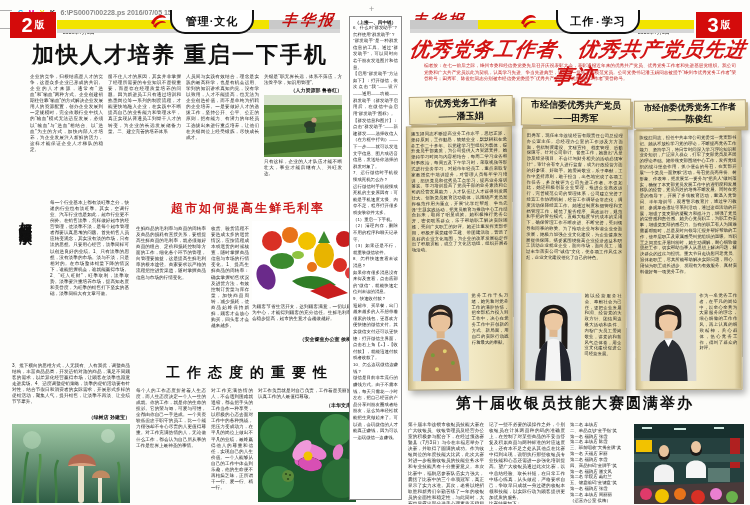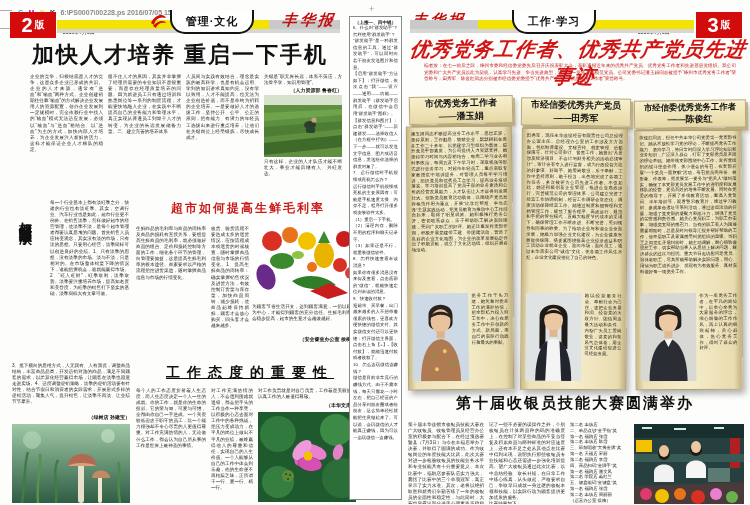--- a/index.html
+++ b/index.html
@@ -140,21 +140,21 @@
       <circle cx="99" cy="52" r="6" fill="#e03a3a"></circle>
       <path d="M40,60 C54,52 72,54 84,64 C70,70 52,70 40,60 Z" fill="#2f7d26"></path>
       <path d="M58,70 L78,62 L96,72 L76,78 Z" fill="#c81e1e"></path>
       <ellipse cx="46" cy="34" rx="6" ry="4" fill="#8fc341"></ellipse>
       <circle cx="60" cy="46" r="5" fill="#e8731a"></circle>
     </svg>
   </div>
   <div class="abs t" style="left:252px;top:304px;width:104px;height:30px;">为顾客节省生活开支，达到顾客满意，一切以顾客为中心，才能得到顾客的充分信任。生鲜毛利率才会稳步提高，超市的生意才会越做越好。</div>
   <div class="abs byline" style="left:252px;top:336px;width:104px;">（安全督查办公室  侯梅）</div>
 
-  <div class="abs h-attitude" style="left:150px;top:364px;width:200px;text-decoration:underline;">工作态度的重要性</div>
+  <div class="abs h-attitude" style="left:150px;top:364px;width:200px;">工作态度的重要性</div>
   <div class="abs t" style="left:136px;top:388px;width:70px;height:114px;">每个人的工作态度折射着人生态度，而人生态度决定一个人一生的成就。你的工作，就是你的生命的投影。它的荣与辱，可爱与可憎，全都由你自己一手造成。一个天资较低但忠于职守的员工，比一个能力很强却不专心尽责的人更值得尊重。对工作充满热情的人，无论做什么工作，都会认为自己所从事的工作是世界上最神圣的事情。</div>
   <div class="abs t" style="left:211px;top:388px;width:42px;height:114px;">对工作充满热情的人，不会遇到困难就退缩，都会把手头的工作当作一种享受，以积极的心态去面对工作中的各种挑战，把压力变成动力，在平凡的岗位上做出不平凡的业绩，最终赢得他人的尊重和信任，实现自己的人生价值。一个人能够从自己的工作中体会到乐趣，他的生命便不再枯燥乏味，正所谓干一行、爱一行、精一行。</div>
   <div class="abs t" style="left:258px;top:388px;width:98px;height:14px;">对工作负责就是对自己负责，工作着是美丽的，认真工作的人最值得尊敬。</div>
   <div class="abs byline" style="left:258px;top:402px;width:98px;">（丰华文库）</div>
   <div class="abs" style="left:258px;top:412px;">
     <svg width="98" height="90" viewBox="0 0 98 90">
       <rect width="98" height="90" fill="#1f5a2e"></rect>
       <circle cx="20" cy="22" r="18" fill="#2f7a3c"></circle>
       <circle cx="78" cy="18" r="16" fill="#3c8a46"></circle>
       <circle cx="84" cy="66" r="20" fill="#2b6e37"></circle>
@@ -197,21 +197,21 @@
   <div class="abs ybar" style="left:478px;top:20px;width:216px;height:9px;">
     <span style="font-size:5px;color:#111;margin-left:160px;line-height:9px;display:inline-block;">2016年7月5日</span>
   </div>
   <div class="abs gbar2" style="left:410px;top:29px;width:284px;height:4px;"></div>
   <div class="abs" style="left:519px;top:11px;">
     <svg width="19" height="19" viewBox="0 0 19 19">
         <path d="M2,12 C6,3 15,2 17,7 C11,5 6,8 5,14 Z" fill="#d40b0b"></path>
         <path d="M4,15 C9,9 16,9 17,12 C12,11 8,13 7,17 Z" fill="#d40b0b"></path>
       </svg>
   </div>
-  <div class="abs tab" style="left:512px;top:10px;width:80px;height:22px;">
+  <div class="abs tab" style="left:556px;top:10px;width:80px;height:22px;font-family:Liberation Mono, monospace;">
     <span>工作·学习</span>
   </div>
   <div class="abs redbox" style="left:696px;top:12px;width:46px;height:26px;">
     <span style="font-size:20px;">3</span>
     <span style="font-size:10px;margin-left:2px;">版</span>
   </div>
 
   <div class="abs h-cal" style="left:408px;top:36px;width:336px;">优秀党务工作者、优秀共产党员先进事迹</div>
   <div class="abs ednote" style="left:424px;top:63px;width:312px;height:28px;overflow:hidden;">编者按：在七一前后之际，绛州市委和经信委党委先后召开庆祝表彰大会，表彰通报近年来的优秀共产党员、优秀党务工作者和先进基层党组织。我公司党委和广大共产党员以此为契机，认真学习先进、争当先进典型，涌现出一批先进的模范党员。公司党委书记潘玉娟同志被授予“绛州市优秀党务工作者”荣誉称号；田秀军、陈俊红同志分别被市经信委党委授予“优秀共产党员”、“优秀党务工作者”荣誉称号。</div>
 

